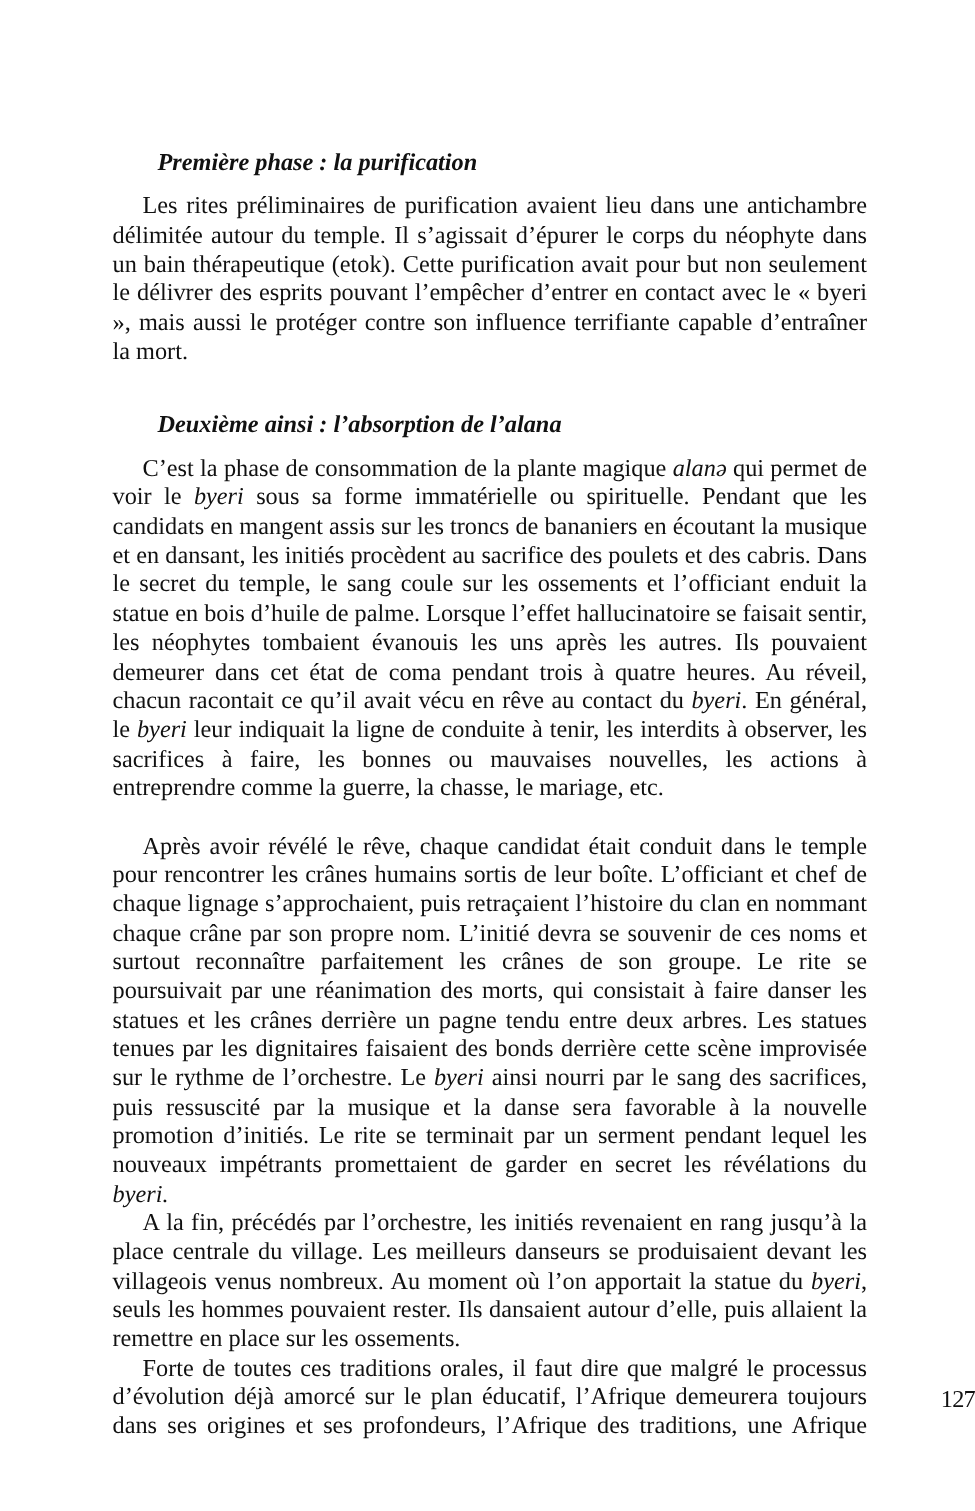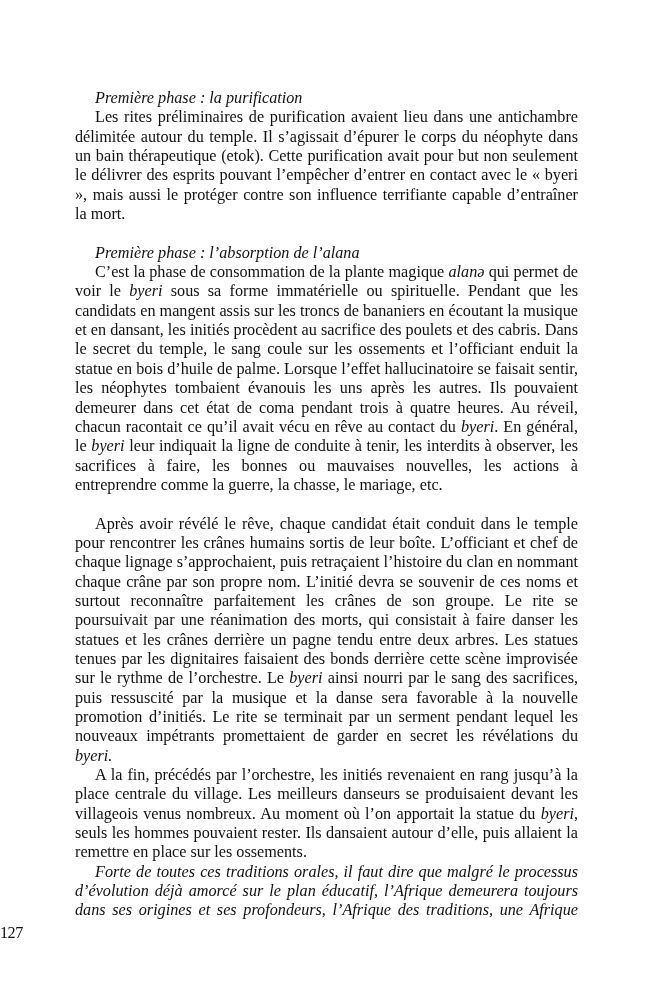--- a/index.html
+++ b/index.html
@@ -23,63 +23,64 @@
   }
   .para {
     margin: 0;
     font-size: 16.2px;
     line-height: 19.35px;
     text-align: justify;
     text-indent: 20px;
     hyphens: none;
   }
   .heading {
-    margin: 0;
+    margin: 10px;
     font-size: 16.2px;
     line-height: 19.35px;
     font-style: italic;
     text-indent: 20px;
+    font-weight: bold;
   }
   .gap {
     height: 19.35px;
   }
   em { }
   .page-number {
     position: absolute;
     top: 924px;
     left: 0;
     width: 650px;
-    text-align: left;
+    text-align: right;
     font-size: 16.2px;
     line-height: 19px;
     letter-spacing: -0.5px;
   }
 </style>
 </head>
 <body>
 
 <div class="page">
 
   <section>
     <p class="heading">Première phase : la purification</p>
     <p class="para">
       <span>Les rites préliminaires de purification avaient lieu dans une antichambre délimitée autour du temple. Il s’agissait d’épurer le corps du néophyte dans un bain thérapeutique (etok). Cette purification avait pour but non seulement le délivrer des esprits pouvant l’empêcher d’entrer en contact avec le « byeri », mais aussi le protéger contre son influence terrifiante capable d’entraîner la mort.</span>
     </p>
   </section>
 
   <div class="gap"></div>
 
   <section>
-    <p class="heading">Première phase : l’absorption de l’alana</p>
+    <p class="heading">Deuxième ainsi : l’absorption de l’alana</p>
     <p class="para"><span>C’est la phase de consommation de la plante magique </span><em>alanə</em><span> qui permet de voir le </span><em>byeri</em><span>  sous sa forme immatérielle ou spirituelle. Pendant que les candidats en mangent assis sur les troncs de bananiers en écoutant la musique et en dansant, les initiés procèdent au sacrifice  des poulets et des cabris. Dans le secret du temple, le sang coule sur les ossements et l’officiant enduit la statue en bois d’huile de palme. Lorsque l’effet hallucinatoire se faisait sentir, les néophytes tombaient évanouis les uns après les autres. Ils pouvaient demeurer dans cet état de coma pendant trois à quatre heures. Au réveil, chacun racontait ce qu’il avait vécu en rêve au contact du </span><em>byeri</em><span>. En général, le </span><em>byeri</em><span>  leur indiquait la ligne de conduite à tenir, les interdits à observer, les sacrifices à faire, les bonnes ou mauvaises nouvelles, les actions à entreprendre comme la guerre, la chasse, le mariage, etc.</span></p>
   </section>
 
   <div class="gap"></div>
 
   <section>
     <p class="para"><span>Après avoir révélé le rêve, chaque candidat était conduit dans le temple pour rencontrer les crânes humains sortis de leur boîte. L’officiant et chef de chaque lignage s’approchaient, puis retraçaient l’histoire du clan en nommant chaque crâne par son propre nom. L’initié devra se souvenir de ces noms et surtout reconnaître parfaitement les crânes de son groupe. Le rite se poursuivait par une réanimation des morts, qui consistait à faire danser les statues et les crânes derrière un pagne tendu entre deux arbres. Les statues tenues par les dignitaires faisaient des bonds derrière cette scène improvisée sur le rythme de l’orchestre. Le </span><em>byeri</em><span> ainsi nourri par le sang des sacrifices, puis ressuscité par la musique et la danse sera favorable à la nouvelle promotion d’initiés. Le rite se terminait par un serment  pendant lequel les nouveaux impétrants promettaient de garder en secret les révélations du </span><em>byeri.</em></p>
     <p class="para"><span>A la fin, précédés par l’orchestre, les initiés revenaient en rang jusqu’à la place centrale du village. Les meilleurs danseurs se produisaient devant les villageois venus nombreux. Au moment où l’on apportait la statue du </span><em>byeri</em><span>, seuls les hommes pouvaient rester. Ils dansaient autour d’elle, puis allaient la remettre en place sur les ossements.</span></p>
-    <p class="para" style="text-align-last: justify; font-style: italic;"><span>Forte de toutes ces traditions orales, il faut dire que malgré le processus d’évolution déjà amorcé sur le plan éducatif, l’Afrique demeurera toujours dans ses origines et ses profondeurs, l’Afrique des traditions, une Afrique</span></p>
+    <p class="para" style="text-align-last: justify;"><span>Forte de toutes ces traditions orales, il faut dire que malgré le processus d’évolution déjà amorcé sur le plan éducatif, l’Afrique demeurera toujours dans ses origines et ses profondeurs, l’Afrique des traditions, une Afrique</span></p>
   </section>
 
 </div>
 
 <div class="page-number">127</div>
 
 </body></html>

